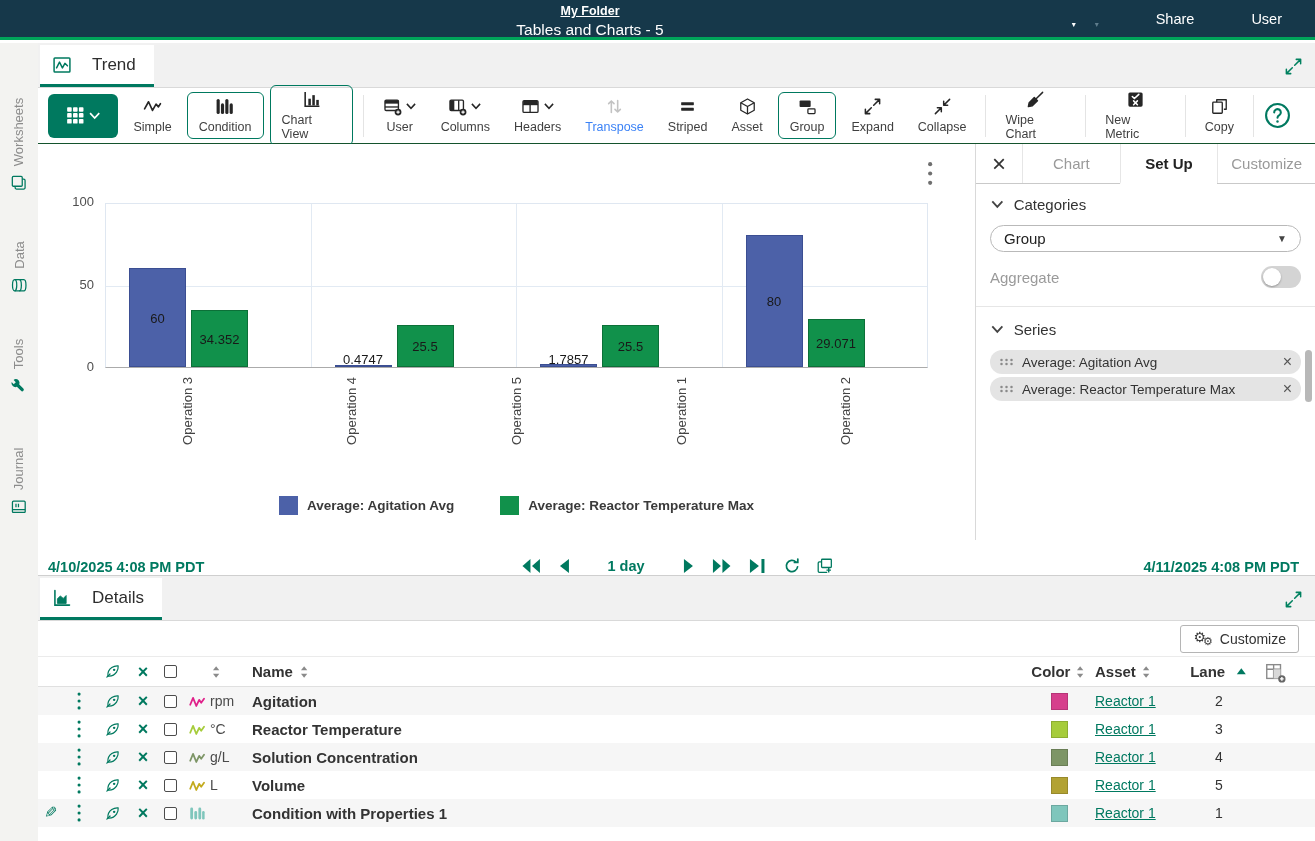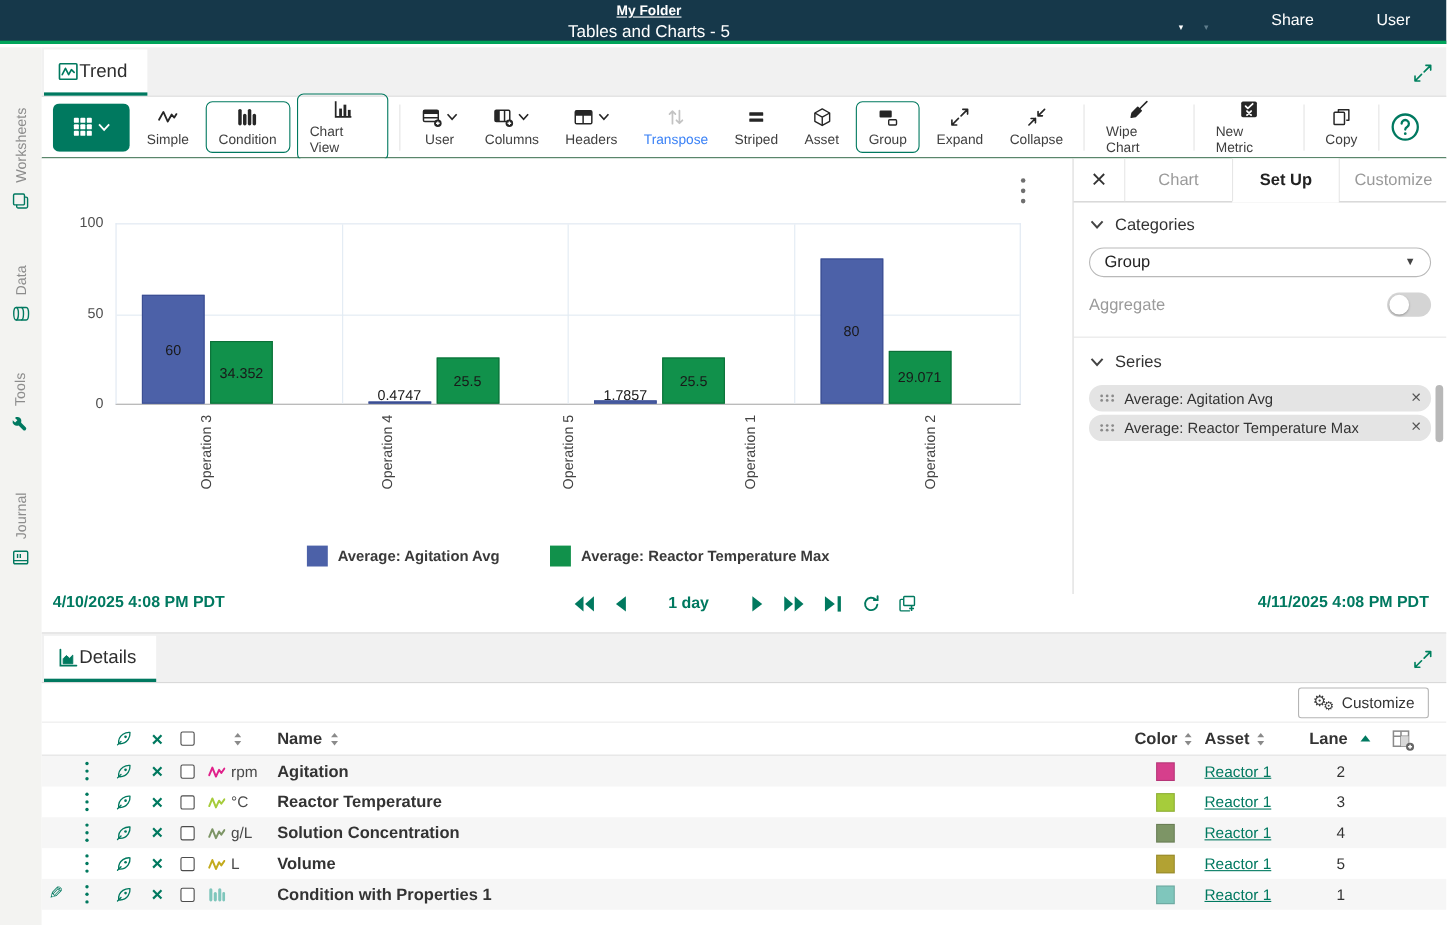--- a/index.html
+++ b/index.html
@@ -24,21 +24,21 @@
   .withlabel{display:flex;align-items:center}
   
   #sidenav{position:absolute;left:0;top:43px;width:38px;height:798px;background:#f3f3f1;padding-top:26px}
   .side-item{display:flex;align-items:center;justify-content:center;cursor:pointer}
   .side-rot{transform:rotate(-90deg);display:flex;align-items:center;gap:8px;white-space:nowrap}
   .side-rot .ic{height:17px;color:#007960}
   .side-label{font-size:13px;color:#8c8c8c}
   
   #main{position:absolute;left:38px;top:43px;width:1277px;height:798px;background:#fff}
   .tabrow{height:45px;background:#f1f1f1;border-bottom:1px solid #d9d9d9;position:relative;display:flex;align-items:flex-end}
-  .tab{background:#fff;height:42px;margin-left:2px;display:flex;align-items:center;gap:0;padding:0 18px 0 12px;border-bottom:3px solid #007960;cursor:pointer}
+  .tab{background:#fff;height:42px;margin-left:2px;display:flex;align-items:center;gap:20px;padding:0 18px 0 12px;border-bottom:3px solid #007960;cursor:pointer}
   .tab .ic{height:20px;color:#00795f}
   .tab-label{font-size:17px;color:#2e2e2e}
   .expand-corner{position:absolute;right:12px;top:14px;height:19px;color:#00815f;cursor:pointer}
   
   .toolbar{height:56px;background:#fff;border-bottom:1px solid #14532d;display:flex;align-items:center;gap:6px;padding:0 10px;position:relative}
   .tbtn{display:flex;flex-direction:column;align-items:center;justify-content:center;gap:4px;padding:4px 8px;border-radius:6px;border:1px solid transparent;font-size:12.5px;color:#3f3f3f;cursor:pointer;background:none}
   .tbtn .icrow{display:flex;align-items:center;gap:3px}
   .tbtn .ic{height:19px;color:#262626}
   .tbtn .chev{height:9px;color:#262626}
   .tbtn.outlined{border-color:#00795f;padding:4px 11px}
@@ -82,21 +82,21 @@
   .agg-label{font-size:15px;color:#9a9a9a}
   .toggle{margin-left:auto;width:40px;height:22px;border-radius:11px;background:#d4d4d4;position:relative;cursor:pointer}
   .knob{position:absolute;left:2px;top:2px;width:18px;height:18px;border-radius:50%;background:#fff;box-shadow:0 1px 2px rgba(0,0,0,.3)}
   .pdivider{height:1px;background:#e6e6e6;margin:2px 0}
   .chip{display:flex;align-items:center;gap:8px;background:#e4e4e4;border-radius:12px;height:24px;padding:0 9px;margin-bottom:3px;font-size:13.5px;color:#333}
   .chip .dh{width:15px;height:10px;color:#8a8a8a;flex:none}
   .chip-label{white-space:nowrap;overflow:hidden}
   .chip .x{margin-left:auto;color:#555;font-size:16px;line-height:1;cursor:pointer;font-weight:400}
   .pscroll{position:absolute;right:3px;top:206px;width:7px;height:52px;border-radius:4px;background:#b8b8b8;cursor:pointer}
   
-  .timebar{height:36px;display:flex;align-items:flex-start;border-bottom:1px solid #cfcfcf;position:relative;padding:0 16px 0 10px;background:#fff}
+  .timebar{height:36px;display:flex;align-items:flex-end;border-bottom:1px solid #cfcfcf;position:relative;padding:0 16px 0 10px;background:#fff}
   .tdate{color:#007960;font-size:14.5px;font-weight:600;cursor:pointer;white-space:nowrap}
   .tdate.right{margin-left:auto}
   .tcontrols{position:absolute;left:50%;transform:translateX(-50%);display:flex;align-items:center;gap:15px;color:#00795f}
   .tcicon{height:15px;cursor:pointer;color:#00795f}
   .tcicon.tall{height:18px}
   .tdur{font-size:14.5px;font-weight:600;color:#007960;margin:0 22px;cursor:pointer}
   
   .details{height:265px;background:#fff}
   .custrow{height:36px;display:flex;align-items:center;justify-content:flex-end;border-bottom:1px solid #ebebeb;padding-right:16px}
   .cust-btn{display:flex;align-items:center;gap:7px;border:1px solid #b5b5b5;border-radius:3px;background:#fff;height:28px;padding:0 12px;font-size:14px;color:#333;cursor:pointer;font-family:inherit}

